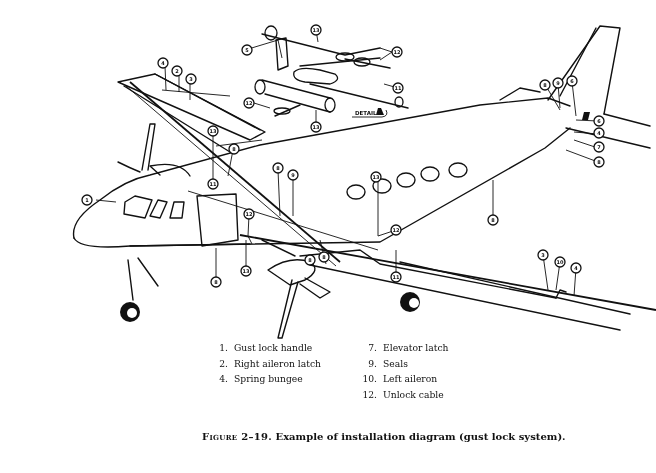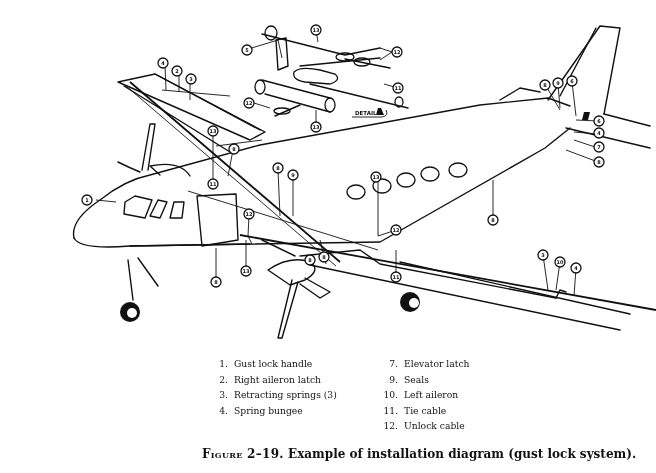--- a/index.html
+++ b/index.html
@@ -8,26 +8,26 @@
   #diagram .ln { fill:none; stroke:#111; stroke-width:1.4; stroke-linecap:round; stroke-linejoin:round; }
   #diagram .thin { fill:none; stroke:#111; stroke-width:0.9; }
   #diagram .cable { fill:none; stroke:#111; stroke-width:1.8; }
   #diagram .fill { fill:#111; }
   #diagram .white { fill:#fff; stroke:#111; stroke-width:1.3; }
   .callout circle { fill:#fff; stroke:#111; stroke-width:1.3; }
   .callout text { font-family:"DejaVu Sans", sans-serif; font-size:5px; font-weight:bold; text-anchor:middle; dominant-baseline:central; fill:#111; }
   .leader { fill:none; stroke:#111; stroke-width:0.9; }
   .detail-tag text { font-family:"DejaVu Sans", sans-serif; font-size:5.5px; font-weight:bold; fill:#111; }
   #legend { position:absolute; left:208px; top:340px; width:260px; font-size:9.2px; line-height:15.6px; }
-  .legend-col { position:absolute; top:0;margin-top:16px; }
+  .legend-col { position:absolute; top:0; }
   .legend-col.left { left:0; }
-  .legend-col.right { left:170px; }
+  .legend-col.right { left:149px; }
   .legend-item { white-space:nowrap; }
   .legend-item .num { display:inline-block; width:20px; text-align:right; margin-right:6px; }
-  #caption { position:absolute; left:202px; top:447px; font-size:12px; font-weight:bold; white-space:nowrap; }
+  #caption { position:absolute; left:202px; top:431px; font-size:10px; font-weight:bold; white-space:nowrap; }
   #caption .fig { font-variant:small-caps; letter-spacing:0.3px; }
 </style>
 </head>
 <body>
 
 <svg id="diagram" viewBox="0 0 656 340" xmlns="http://www.w3.org/2000/svg">
 
   <g>
     <ellipse class="white" cx="271" cy="33" rx="6" ry="7"></ellipse>
     <ellipse class="white" cx="260" cy="87" rx="5" ry="7"></ellipse>
@@ -277,28 +277,26 @@
         <circle cx="316" cy="127" r="5"></circle>
         <text x="316" y="127">13</text>
       </g>
   </g>
 </svg>
 
 <div id="legend">
   <div class="legend-col left">
     <div class="legend-item"><span class="num">1.</span><span>Gust lock handle</span></div>
     <div class="legend-item"><span class="num">2.</span><span>Right aileron latch</span></div>
-    <div class="legend-item"><span class="num">3.</span><span>Retracting springs (3)</span></div>
     <div class="legend-item"><span class="num">4.</span><span>Spring bungee</span></div>
   </div>
   <div class="legend-col right">
     <div class="legend-item"><span class="num">7.</span><span>Elevator latch</span></div>
     <div class="legend-item"><span class="num">9.</span><span>Seals</span></div>
     <div class="legend-item"><span class="num">10.</span><span>Left aileron</span></div>
-    <div class="legend-item"><span class="num">11.</span><span>Tie cable</span></div>
     <div class="legend-item"><span class="num">12.</span><span>Unlock cable</span></div>
   </div>
 </div>
 
 <div id="caption">
   <span class="fig">Figure 2–19.</span>
   <span>Example of installation diagram (gust lock system).</span>
 </div>
 
 </body></html>

